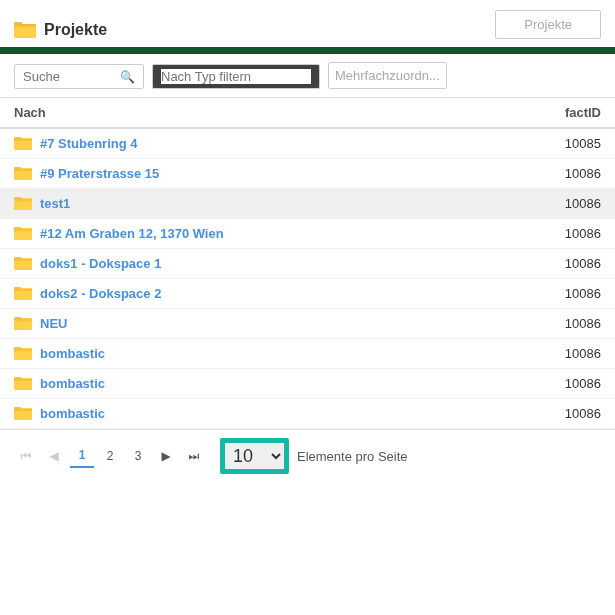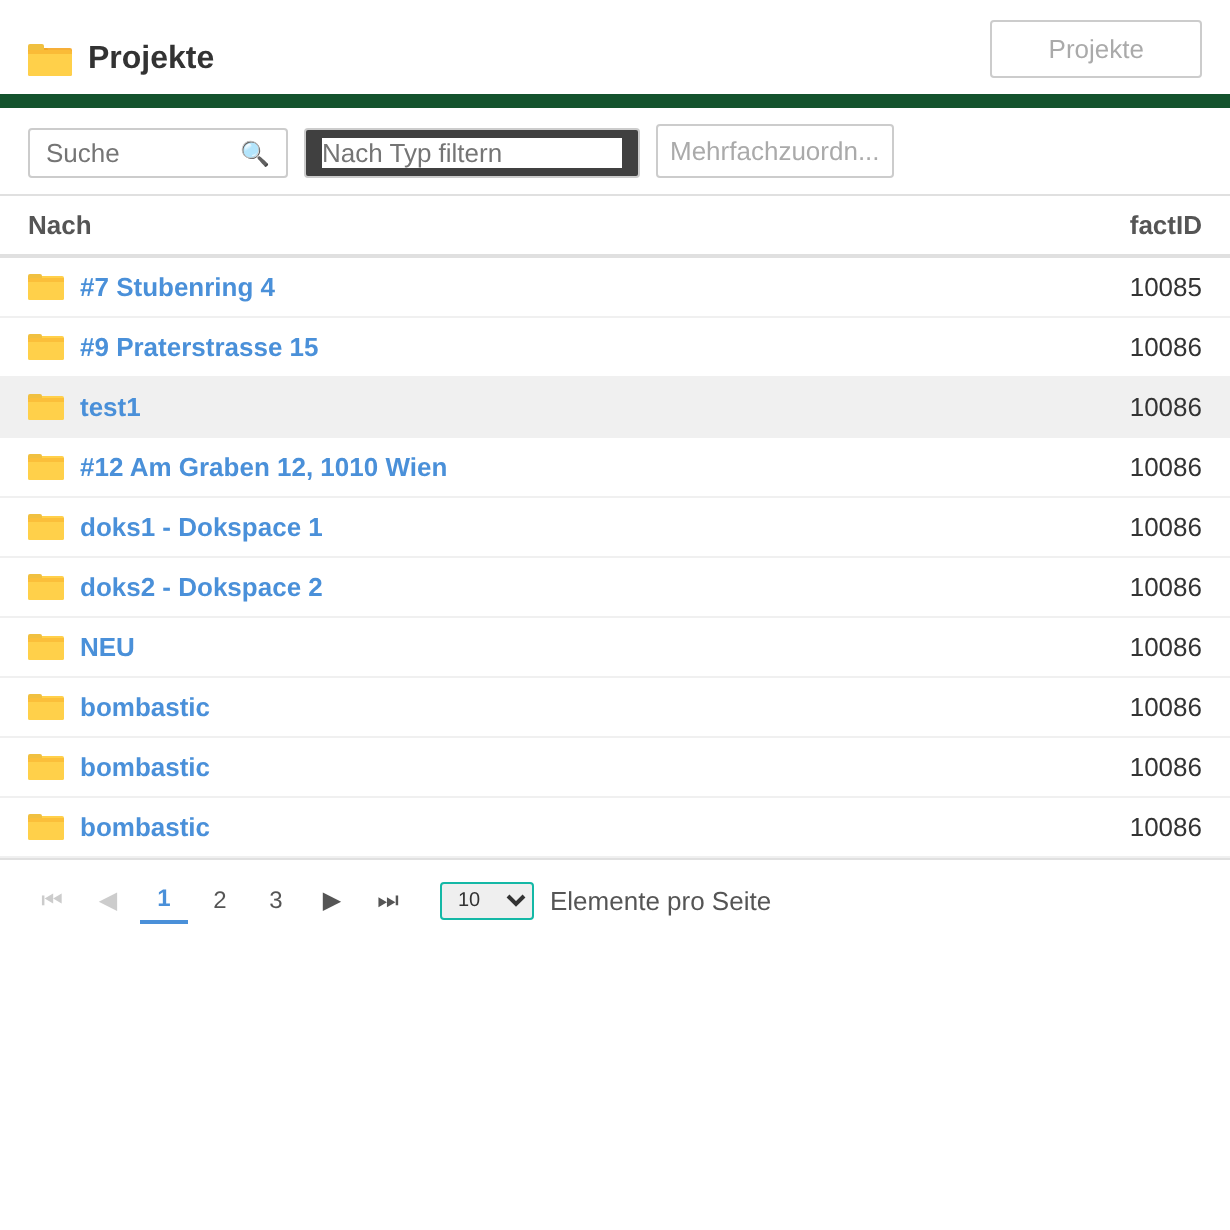--- a/index.html
+++ b/index.html
@@ -188,23 +188,23 @@
     }
 
     .per-page-select {
       display: flex;
       align-items: center;
       margin-left: 10px;
       gap: 4px;
     }
 
     .per-page-select select {
-      border: 1px solid #14b8a6;
+      border: 5px solid #14b8a6;
       padding: 2px 4px;
-      font-size: 10px;
+      font-size: 18px;
       border-radius: 2px;
       color: #333;
     }
 
     .per-page-label {
       font-size: 13px;
       color: #555;
       margin-left: 4px;
     }
   </style>
@@ -289,21 +289,21 @@
     <div class="table-row">
     <div class="row-title">
       <span class="folder-icon">
           <svg width="18" height="15" viewBox="0 0 18 15">
     <rect x="0" y="2" width="18" height="12" rx="1" fill="#FFD04A"></rect>
     <rect x="0" y="1" width="7" height="3" rx="1" fill="#F0C040"></rect>
     <rect x="0" y="3" width="18" height="11" rx="1" fill="#FFD04A"></rect>
     <rect x="0" y="3" width="18" height="2" fill="#F5A623" opacity="0.4"></rect>
   </svg>
         </span>
-      <a href="#">#12 Am Graben 12, 1010 Wien</a>
+      <a href="#">#12 Am Graben 12, 1370 Wien</a>
     </div>
     <div class="row-factid">10086</div>
   </div>
     <div class="table-row">
     <div class="row-title">
       <span class="folder-icon">
           <svg width="18" height="15" viewBox="0 0 18 15">
     <rect x="0" y="2" width="18" height="12" rx="1" fill="#FFD04A"></rect>
     <rect x="0" y="1" width="7" height="3" rx="1" fill="#F0C040"></rect>
     <rect x="0" y="3" width="18" height="11" rx="1" fill="#FFD04A"></rect>

